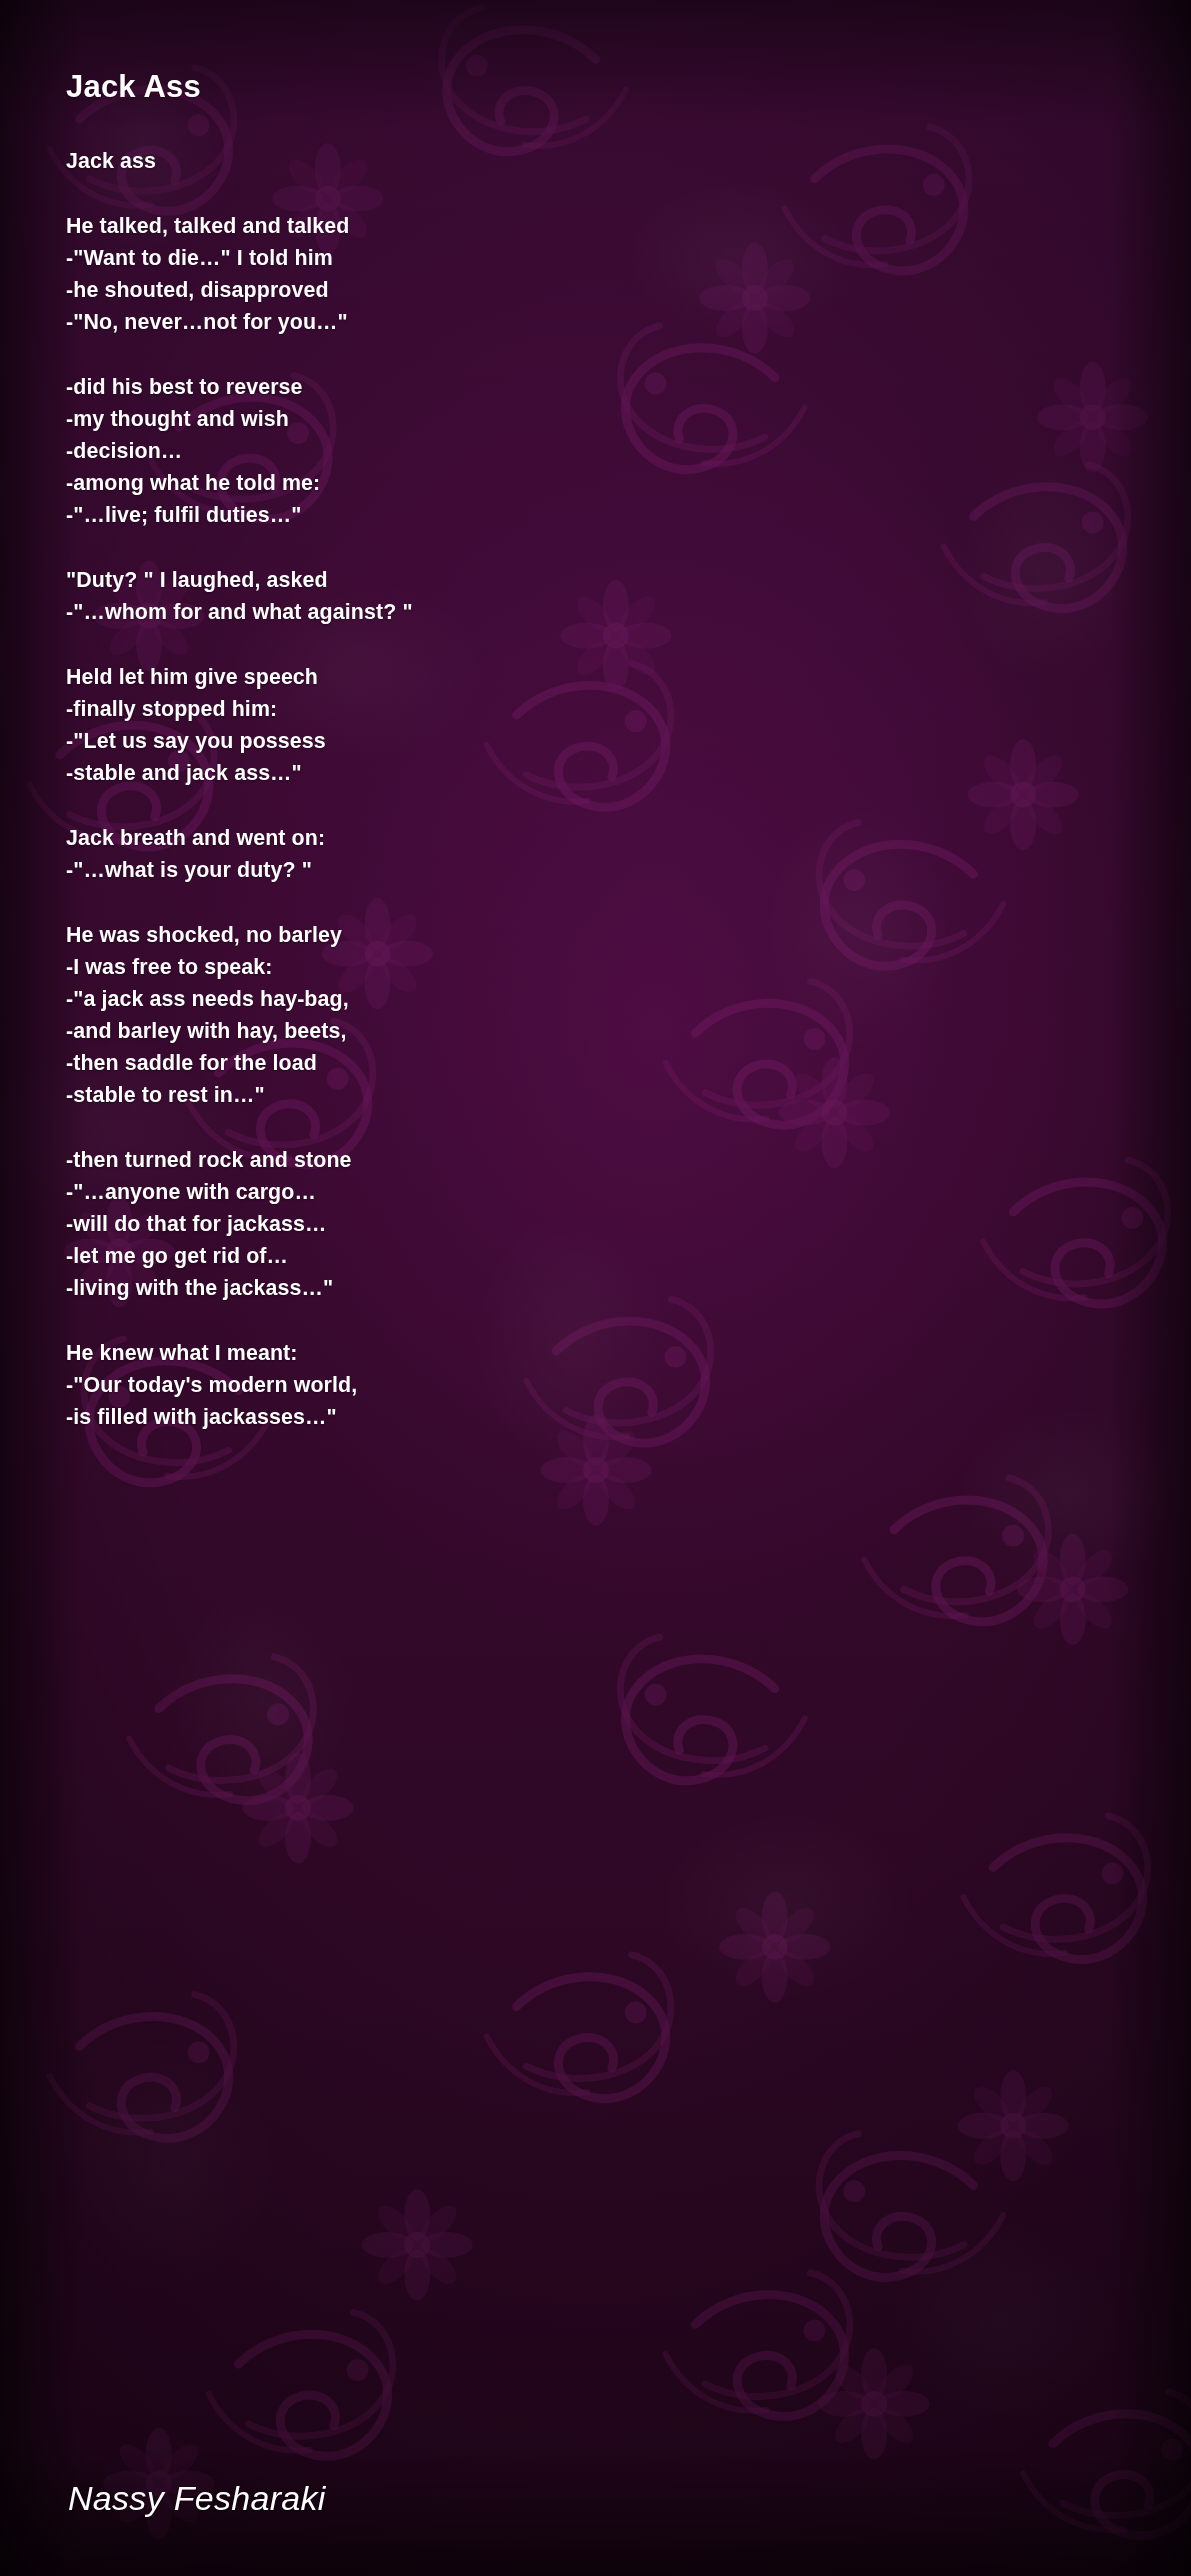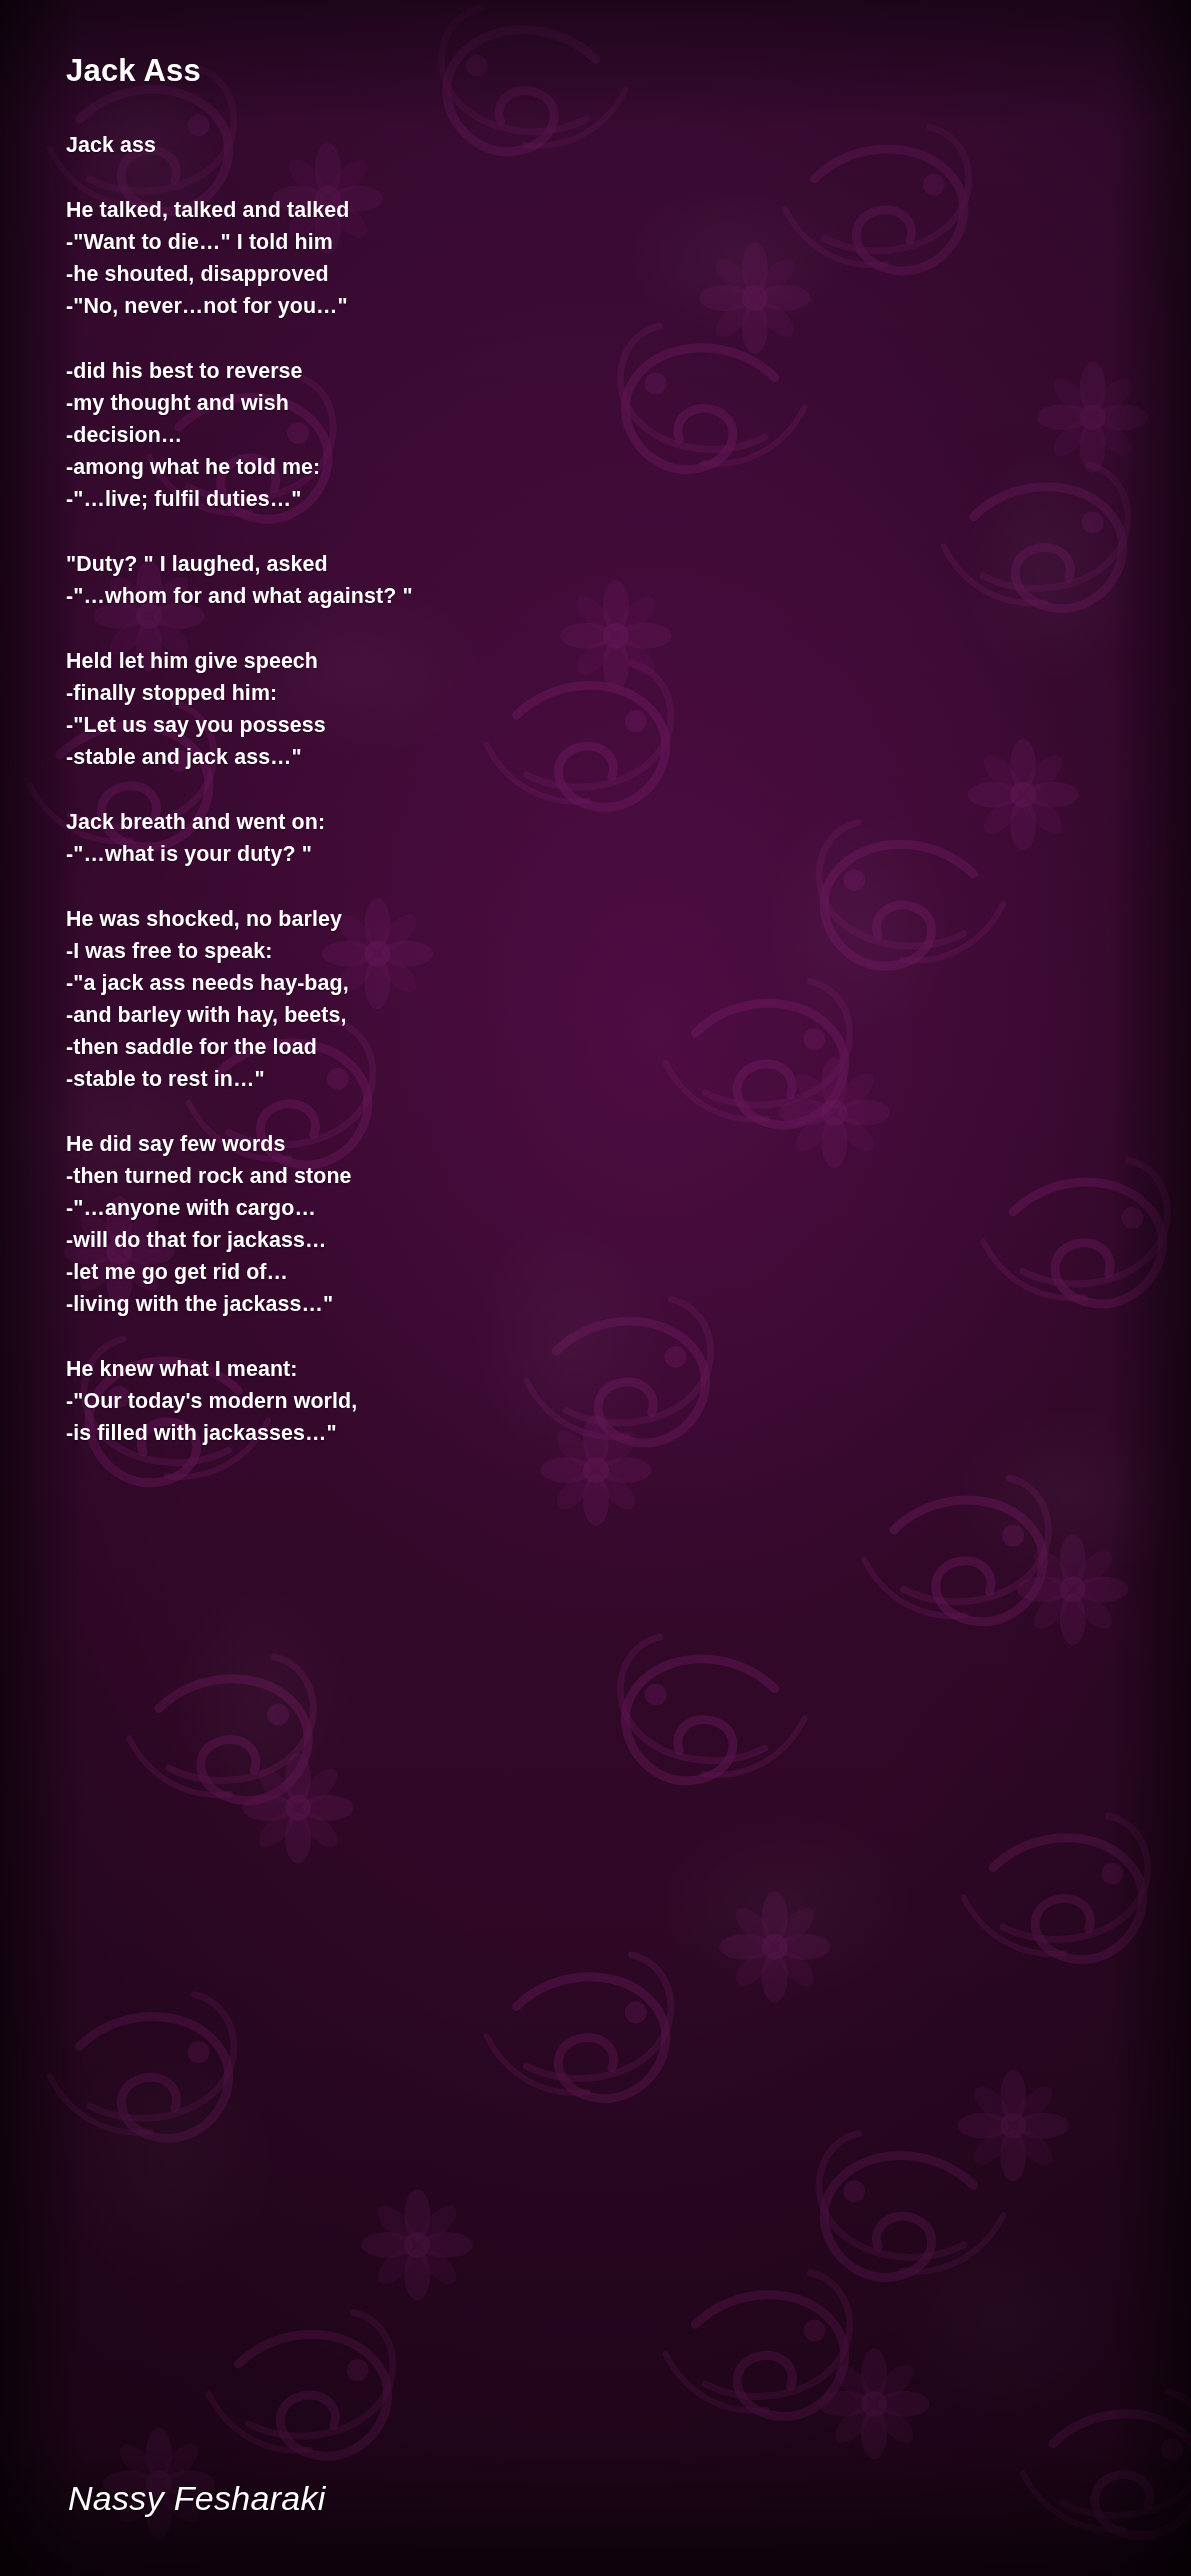--- a/index.html
+++ b/index.html
@@ -57,21 +57,22 @@
       radial-gradient(ellipse 95% 70% at 50% 45%, rgba(0,0,0,0.0) 40%, rgba(0,0,0,0.45) 100%),
       linear-gradient(90deg, rgba(0,0,0,0.55) 0%, rgba(0,0,0,0.0) 7%, rgba(0,0,0,0.0) 93%, rgba(0,0,0,0.55) 100%),
       linear-gradient(180deg, rgba(0,0,0,0.45) 0%, rgba(0,0,0,0.0) 5%, rgba(0,0,0,0.0) 95%, rgba(0,0,0,0.55) 100%);
     pointer-events: none;
   }
 
   
   #poem-content {
     position: relative;
     z-index: 3;
-    padding: 52px 60px 0 66px;
+    padding: 40px 60px 0 66px;
+    margin-top: 28px;
   }
 
   #poem-title {
     color: #ffffff;
     font-size: 31px;
     font-weight: bold;
     letter-spacing: 0.2px;
     margin: 0 0 40px 0;
     line-height: 1.2;
     text-shadow: 0 1px 2px rgba(0,0,0,0.45);
@@ -221,21 +222,20 @@
     <div class="poem-stanza">
       <div class="poem-line">He was shocked, no barley</div>
       <div class="poem-line">-I was free to speak:</div>
       <div class="poem-line">-"a jack ass needs hay-bag,</div>
       <div class="poem-line">-and barley with hay, beets,</div>
       <div class="poem-line">-then saddle for the load</div>
       <div class="poem-line">-stable to rest in…"</div>
     </div>
 
     <div class="poem-stanza">
-      <div class="poem-line">He did say few words</div>
       <div class="poem-line">-then turned rock and stone</div>
       <div class="poem-line">-"…anyone with cargo…</div>
       <div class="poem-line">-will do that for jackass…</div>
       <div class="poem-line">-let me go get rid of…</div>
       <div class="poem-line">-living with the jackass…"</div>
     </div>
 
     <div class="poem-stanza">
       <div class="poem-line">He knew what I meant:</div>
       <div class="poem-line">-"Our today's modern world,</div>

